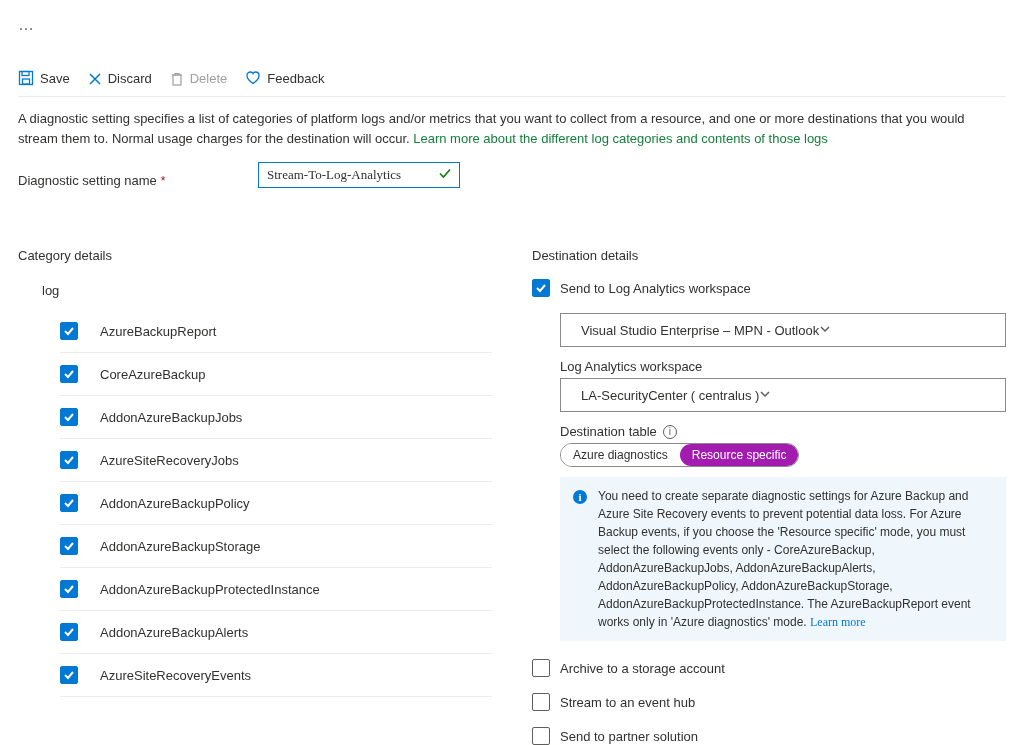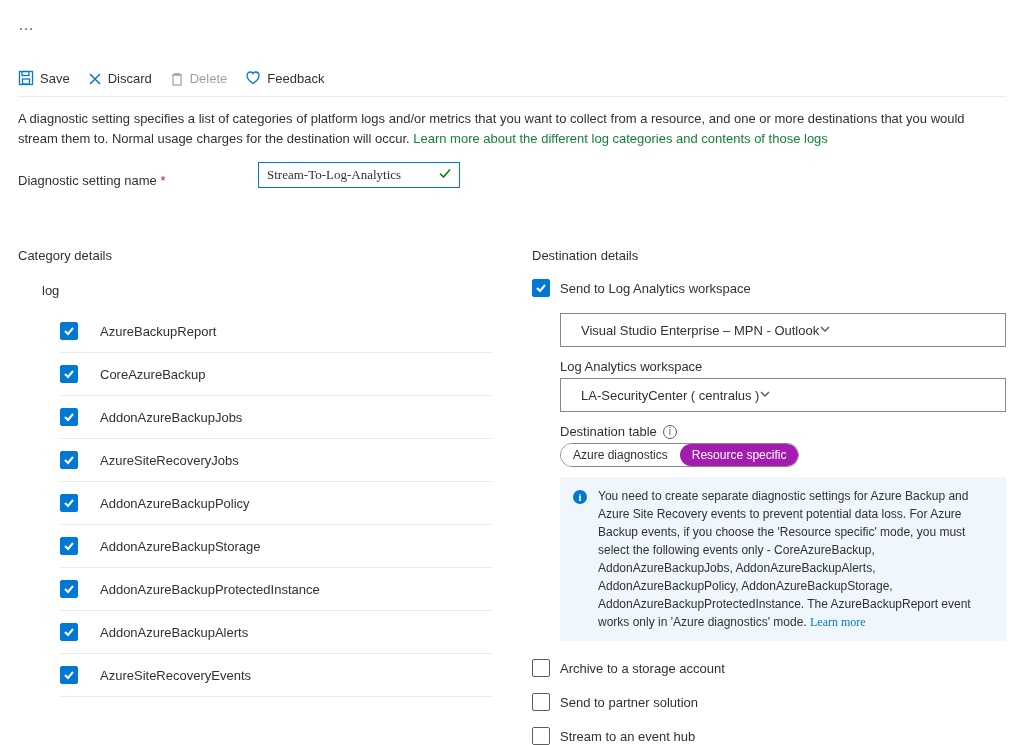--- a/index.html
+++ b/index.html
@@ -262,21 +262,21 @@
         </span>
       </div>
     </div>
 
     <div class="dest-row">
       <span class="cb-empty"></span>
       <span>Archive to a storage account</span>
     </div>
     <div class="dest-row">
       <span class="cb-empty"></span>
+      <span>Stream to an event hub</span>
+    </div>
+    <div class="dest-row">
+      <span class="cb-empty"></span>
       <span>Send to partner solution</span>
     </div>
-    <div class="dest-row">
-      <span class="cb-empty"></span>
-      <span>Stream to an event hub</span>
-    </div>
 
   </div>
 </div>
 
 </body></html>

